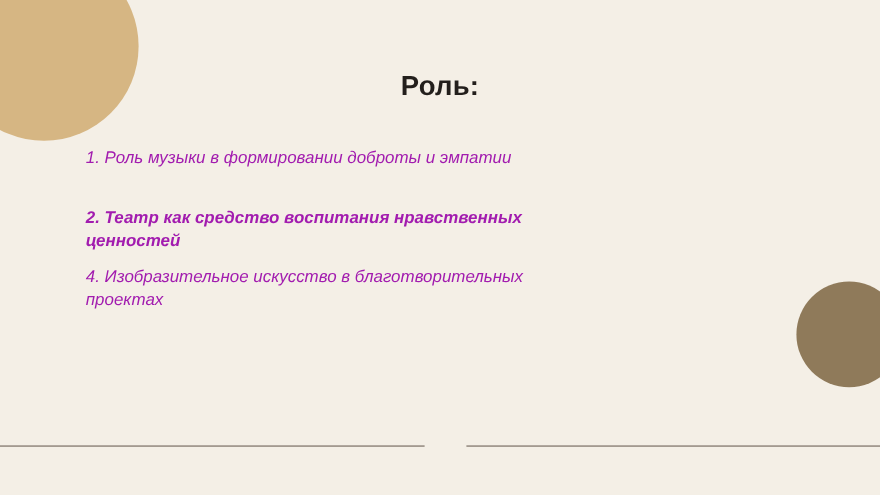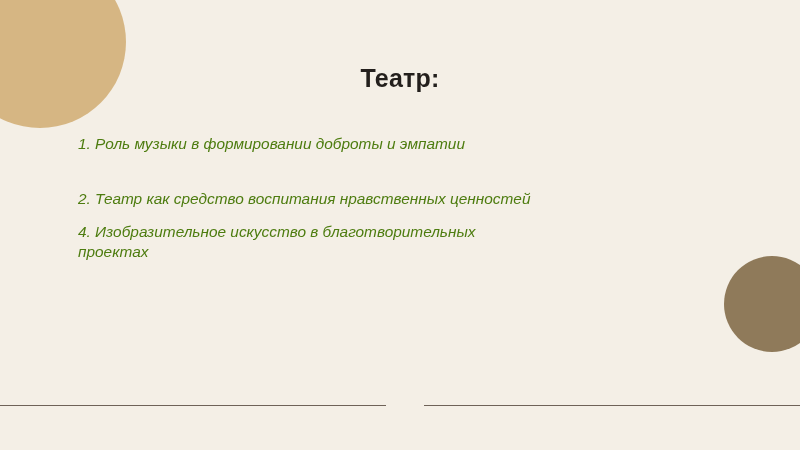--- a/index.html
+++ b/index.html
@@ -67,35 +67,35 @@
   .body-list {
     position: absolute;
     top: 134px;
     left: 78px;
     width: 470px;
   }
   .list-item {
     font-style: italic;
     font-size: 15.4px;
     line-height: 1.35;
-    color: #4d7c0f;
+    color: #a21caf;
   }
   .item-0 { margin-bottom: 34px; }
-  .item-1 { margin-bottom: 12px; }
+  .item-1 { margin-bottom: 12px; font-weight: bold; }
   .item-2 { margin-bottom: 0; }
 </style>
 </head>
 <body>
 
 <div class="slide">
 
   <div class="circle-top-left"></div>
   <div class="circle-right"></div>
 
-  <div class="title">Театр:</div>
+  <div class="title">Роль:</div>
 
   <div class="body-list">
     <div class="list-item item-0">1. Роль музыки в формировании доброты и эмпатии</div>
     <div class="list-item item-1">2. Театр как средство воспитания нравственных ценностей</div>
     <div class="list-item item-2">4. Изобразительное искусство в благотворительных проектах</div>
   </div>
 
   <div class="rule rule-left"></div>
   <div class="rule rule-right"></div>
 

